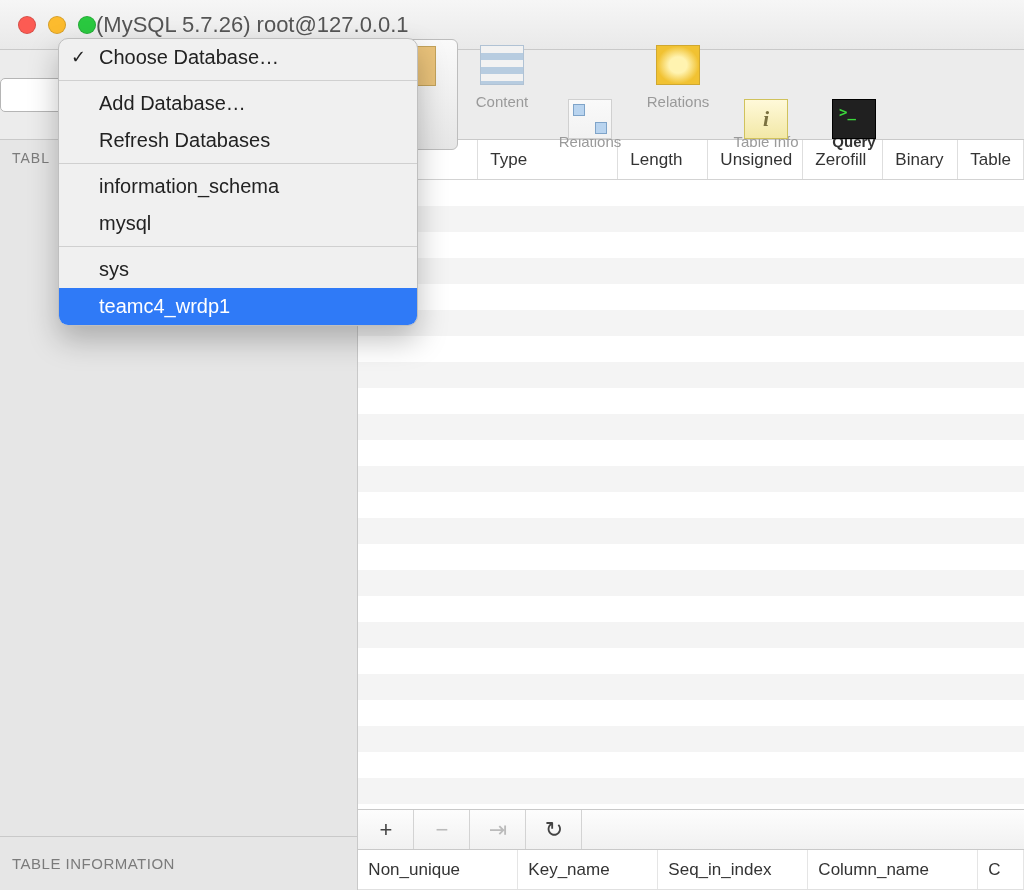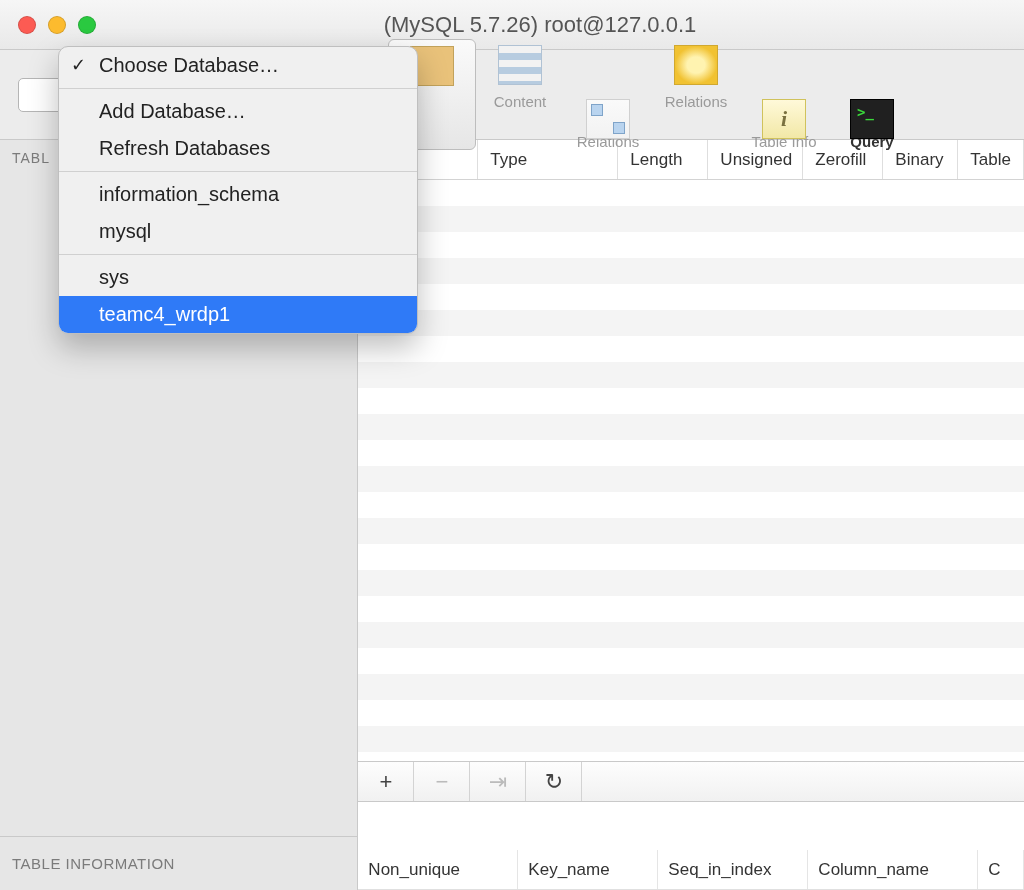--- a/index.html
+++ b/index.html
@@ -6,24 +6,24 @@
   html, body { width: 1024px; height: 890px; overflow: hidden; font-family: -apple-system, "Helvetica Neue", Arial, sans-serif; font-size: 18px; color: #222; }
   body { background: #dfe0e0; }
 
   
   .titlebar { height: 50px; background: linear-gradient(#f6f6f6,#e9e9e9); border-bottom: 1px solid #c9c9c9; display: flex; align-items: center; }
   .traffic { display: flex; gap: 12px; padding-left: 18px; }
   .traffic span { width: 18px; height: 18px; border-radius: 50%; display: inline-block; border: 1px solid rgba(0,0,0,0.15); }
   .tl-red { background: #fc5b53; }
   .tl-yellow { background: #fcbb2e; }
   .tl-green { background: #2ac940; }
-  .title-text { flex: 1; text-align: center; font-size: 22px; color: #555; padding-right: 40px; }
+  .title-text { flex: 1; font-size: 22px; color: #555; padding-right: 40px; }
 
   
-  .toolbar { height: 90px; background: #ececec; border-bottom: 1px solid #c9c9c9; display: flex; align-items: center; padding-left: 18px; }
+  .toolbar { height: 90px; background: #ececec; border-bottom: 1px solid #c9c9c9; display: flex; align-items: center; }
   .db-selector { width: 340px; height: 34px; background: #fff; border: 1px solid #b5b5b5; border-radius: 5px; }
   .tab-group { display: flex; margin-left: 30px; gap: 0; }
   .tab { width: 88px; text-align: center; font-size: 15px; color: #9a9a9a; padding-top: 54px; position: relative; }
   .tab.active-tab { color: #444; }
   .tab.bold { color:#333; font-weight: 600; }
   .tab-icon { position: absolute; top: 6px; left: 50%; transform: translateX(-50%); width: 44px; height: 40px; }
   .tab-struct { border: 1px solid #bdbdbd; background: linear-gradient(#fafafa,#e6e6e6); border-radius: 6px; padding: 4px 8px; }
   .icon-struct { background: #e9c27a; border: 1px solid #c2a25b; }
   .icon-content { background: repeating-linear-gradient(#f2f2f2,#f2f2f2 7px,#b7cce0 7px,#b7cce0 14px); border: 1px solid #b0c2d4; }
   .icon-rel { background: linear-gradient(#fafafa,#f2f2f2); border: 1px solid #d0d0d0; position: relative; }
@@ -55,30 +55,30 @@
   .ch-allow { flex:1; border-right:none; }
 
   .grid { flex:1; background: repeating-linear-gradient(#ffffff,#ffffff 26px,#f4f4f4 26px,#f4f4f4 52px); border-bottom:1px solid #c9c9c9; }
 
   .action-bar { height:40px; display:flex; border-bottom:1px solid #c9c9c9; }
   .action-bar button { width:56px; background:linear-gradient(#fdfdfd,#f1f1f1); border:none; border-right:1px solid #d3d3d3; font-size:22px; color:#444; cursor:pointer; }
   .action-bar button.disabled { color:#bbb; }
   .action-bar .rest { flex:1; background:linear-gradient(#fdfdfd,#f1f1f1); }
 
   .indexes-head { height:38px; background:#eef0f2; border-bottom:1px solid #d3d3d3; padding:0 12px; display:flex; align-items:center; font-size:15px; font-weight:600; color:#5d6f82; letter-spacing:0.5px; }
-  .idx-cols { height:40px; display:flex; align-items:center; border-bottom:1px solid #e0e0e0; font-size:17px; color:#333;margin-top:48px; }
+  .idx-cols { height:40px; display:flex; align-items:center; border-bottom:1px solid #e0e0e0; font-size:17px; color:#333; }
   .idx-cols > div { padding:0 10px; border-right:1px solid #e5e5e5; height:100%; display:flex; align-items:center; }
   .idx-nu { width:160px; }
   .idx-kn { width:140px; }
   .idx-si { width:150px; }
   .idx-cn { width:170px; }
   .idx-rest { flex:1; border-right:none; }
 
   
-  .dropdown { position:absolute; top:46px; left:58px; width:360px; background:#f0f0f0; border:1px solid #bfbfbf; border-radius:10px 10px 10px 10px; box-shadow: 0 14px 30px rgba(0,0,0,0.25); overflow:hidden; z-index:100; }
+  .dropdown { position:absolute; top:38px; left:58px; width:360px; background:#f0f0f0; border:1px solid #bfbfbf; border-radius:10px 10px 10px 10px; box-shadow: 0 14px 30px rgba(0,0,0,0.25); overflow:hidden; z-index:100; }
   .dropdown .sep { height:1px; background:#d0d0d0; margin:4px 0; }
   .dropdown .item { padding: 7px 14px 7px 40px; font-size:20px; color:#222; position:relative; cursor:default; }
   .dropdown .item.check::before { content:"✓"; position:absolute; left:12px; top:7px; font-size:18px; }
   .dropdown .item.selected { background:#2f7af7; color:#fff; }
 </style>
 </head>
 <body>
 
 <div class="titlebar">
   <div class="traffic">

